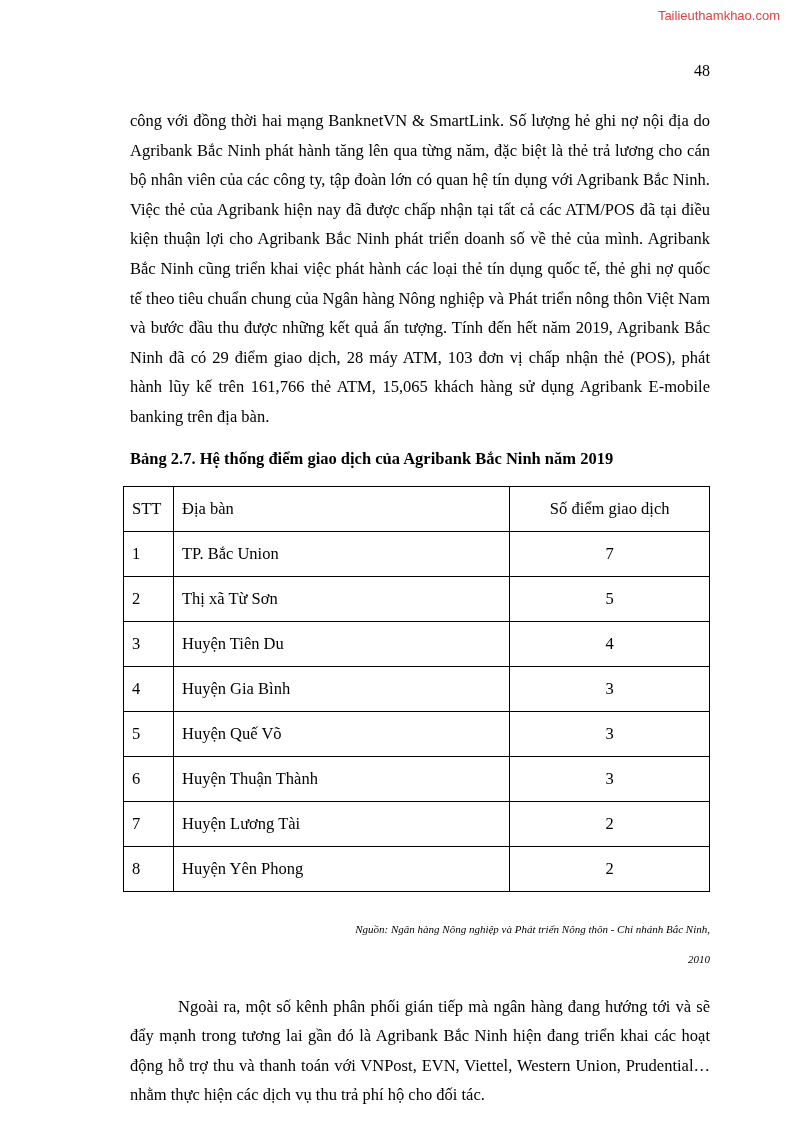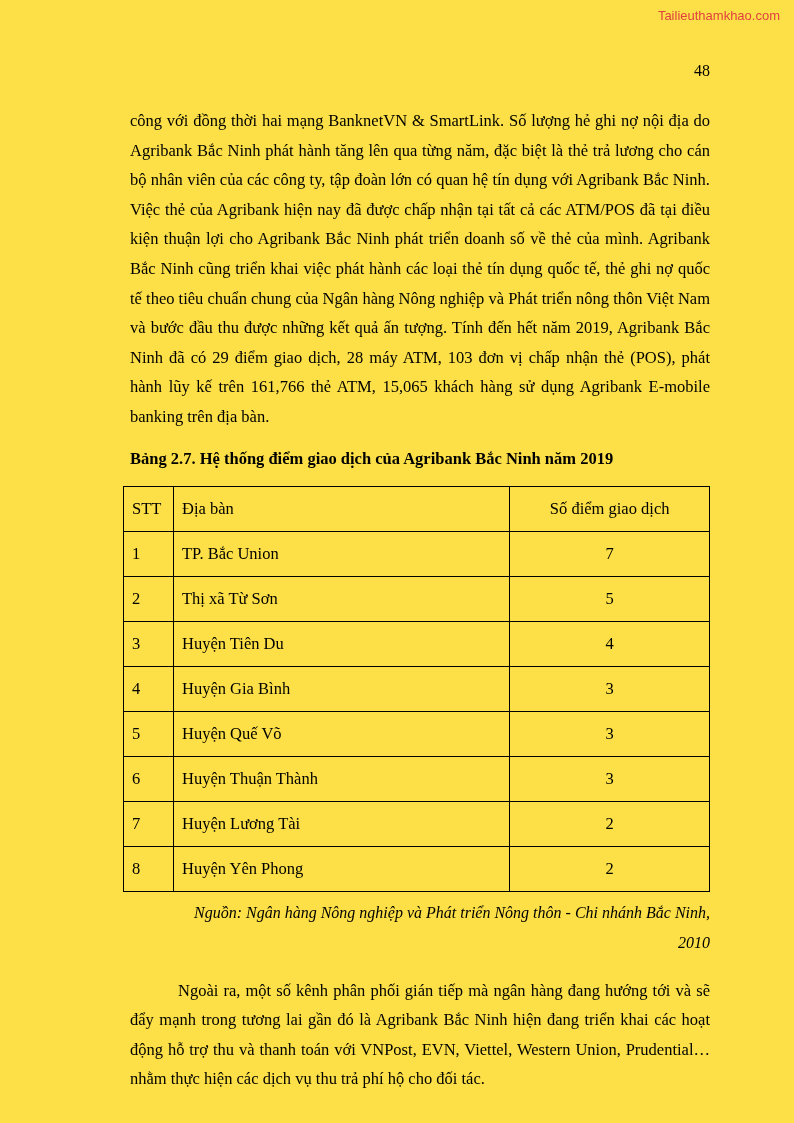--- a/index.html
+++ b/index.html
@@ -2,21 +2,21 @@
 <html><head>
 <meta charset="utf-8">
 <style>
   * { margin: 0; padding: 0; box-sizing: border-box; }
   html, body { background: #e8e8e8; }
   .page {
     position: relative;
     width: 794px;
     height: 1123px;
     margin: 0 auto;
-    background: #fde047;
+    background: #ffffff;
     font-family: "Liberation Serif", serif;
     color: #000000;
     overflow: hidden;
   }
   .watermark {
     position: absolute;
     top: 8px;
     right: 14px;
     font-family: "Liberation Sans", sans-serif;
     font-size: 13px;
@@ -56,24 +56,24 @@
     padding: 12px 8px;
     height: 30px;
     font-weight: normal;
   }
   th.col-stt, td.col-stt { width: 50px; text-align: left; }
   th.col-diaban { width: 337px; text-align: left; }
   td.col-diaban { text-align: left; padding-left: 14px; }
   th.col-sodiem, td.col-sodiem { width: 200px; text-align: center; }
   .source-note {
     font-style: italic;
-    font-size: 16px;
+    font-size: 11px;
     line-height: 30px;
     text-align: right;
-    margin-top: 6px;
+    margin-top: 22px;
   }
   .spacer-before-par2 { height: 18px; }
 </style>
 </head>
 <body>
 
 <div class="page">
 
   <div class="watermark">Tailieuthamkhao.com</div>
 

